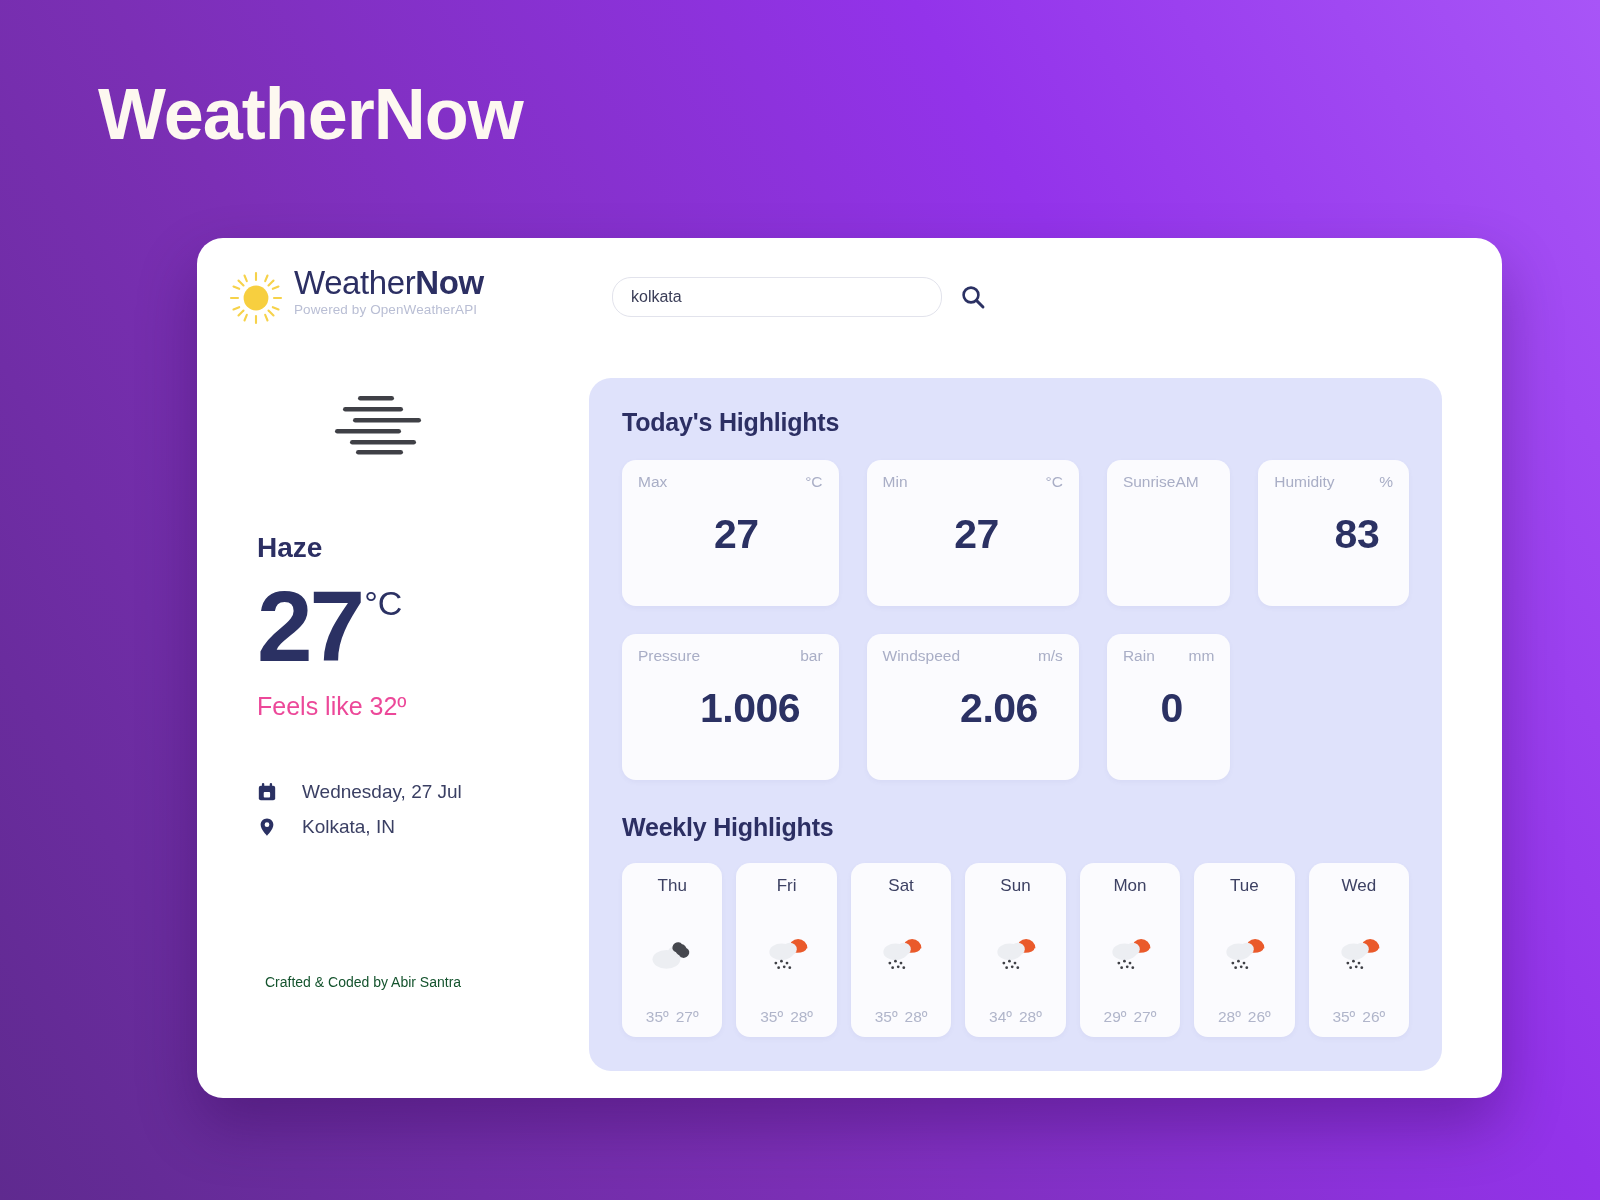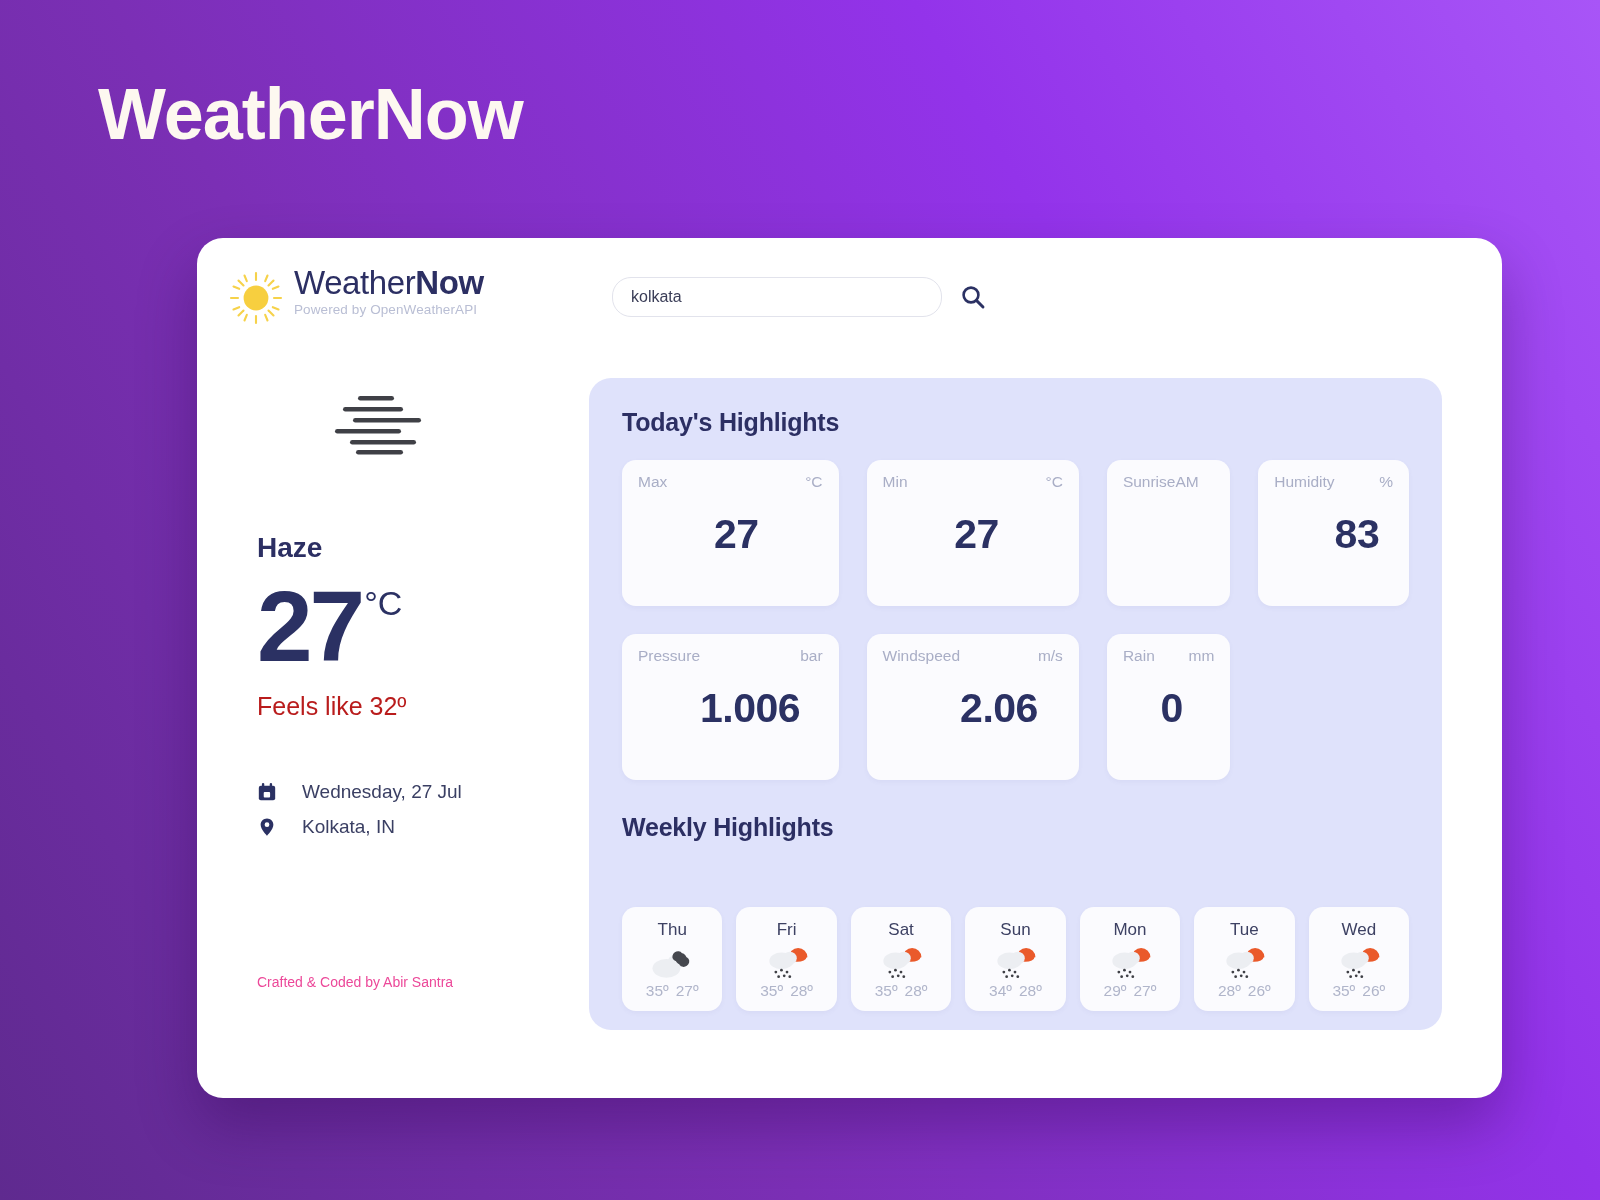--- a/index.html
+++ b/index.html
@@ -143,55 +143,55 @@
     font-size: 34px;
     font-weight: 500;
     color: #2b3163;
     margin-top: 10px;
     margin-left: 2px;
   }
 
   .feels-like {
     margin-top: 16px;
     font-size: 25px;
-    color: #b91c1c;
+    color: #ec4899;
     font-weight: 400;
   }
 
   .meta-list { margin-top: 60px; }
   .meta-row {
     display: flex;
     align-items: center;
     margin-bottom: 13px;
   }
   .meta-icon { width: 22px; flex: 0 0 auto; line-height: 0; }
   .meta-text {
     margin-left: 23px;
     font-size: 19px;
     color: #3a3f63;
   }
 
   .credit {
     position: absolute;
-    left: 60px;
+    left: 68px;
     bottom: 108px;
     font-size: 14px;
-    color: #ec4899;
+    color: #14532d;
   }
 
   
   #right-panel {
     flex: 1 1 auto;
     padding: 20px 60px 0 0;
   }
 
   .highlights-card {
     background: #dfe2fb;
     border-radius: 22px;
-    padding: 30px 33px 19px 33px;
+    padding: 30px 33px 34px 33px;
   }
 
   .section-title {
     font-size: 25px;
     font-weight: 700;
     color: #2c2f63;
     letter-spacing: -0.2px;
   }
 
   .stat-grid {
@@ -237,27 +237,26 @@
   .week-grid {
     display: grid;
     grid-template-columns: repeat(7, 1fr);
     gap: 14px;
     margin-top: 21px;
   }
 
   .day-card {
     background: #fbfbfe;
     border-radius: 14px;
-    height: 104px;
+    height: 174px;
     padding: 14px 6px 13px 6px;
     display: flex;
     flex-direction: column;
     align-items: center;
     box-shadow: 0 2px 5px rgba(70, 70, 130, 0.05);
-    margin-top: 44px;
   }
   .day-name {
     font-size: 17px;
     color: #3d4163;
     line-height: 1;
   }
   .day-icon {
     flex: 1 1 auto;
     display: flex;
     align-items: center;

